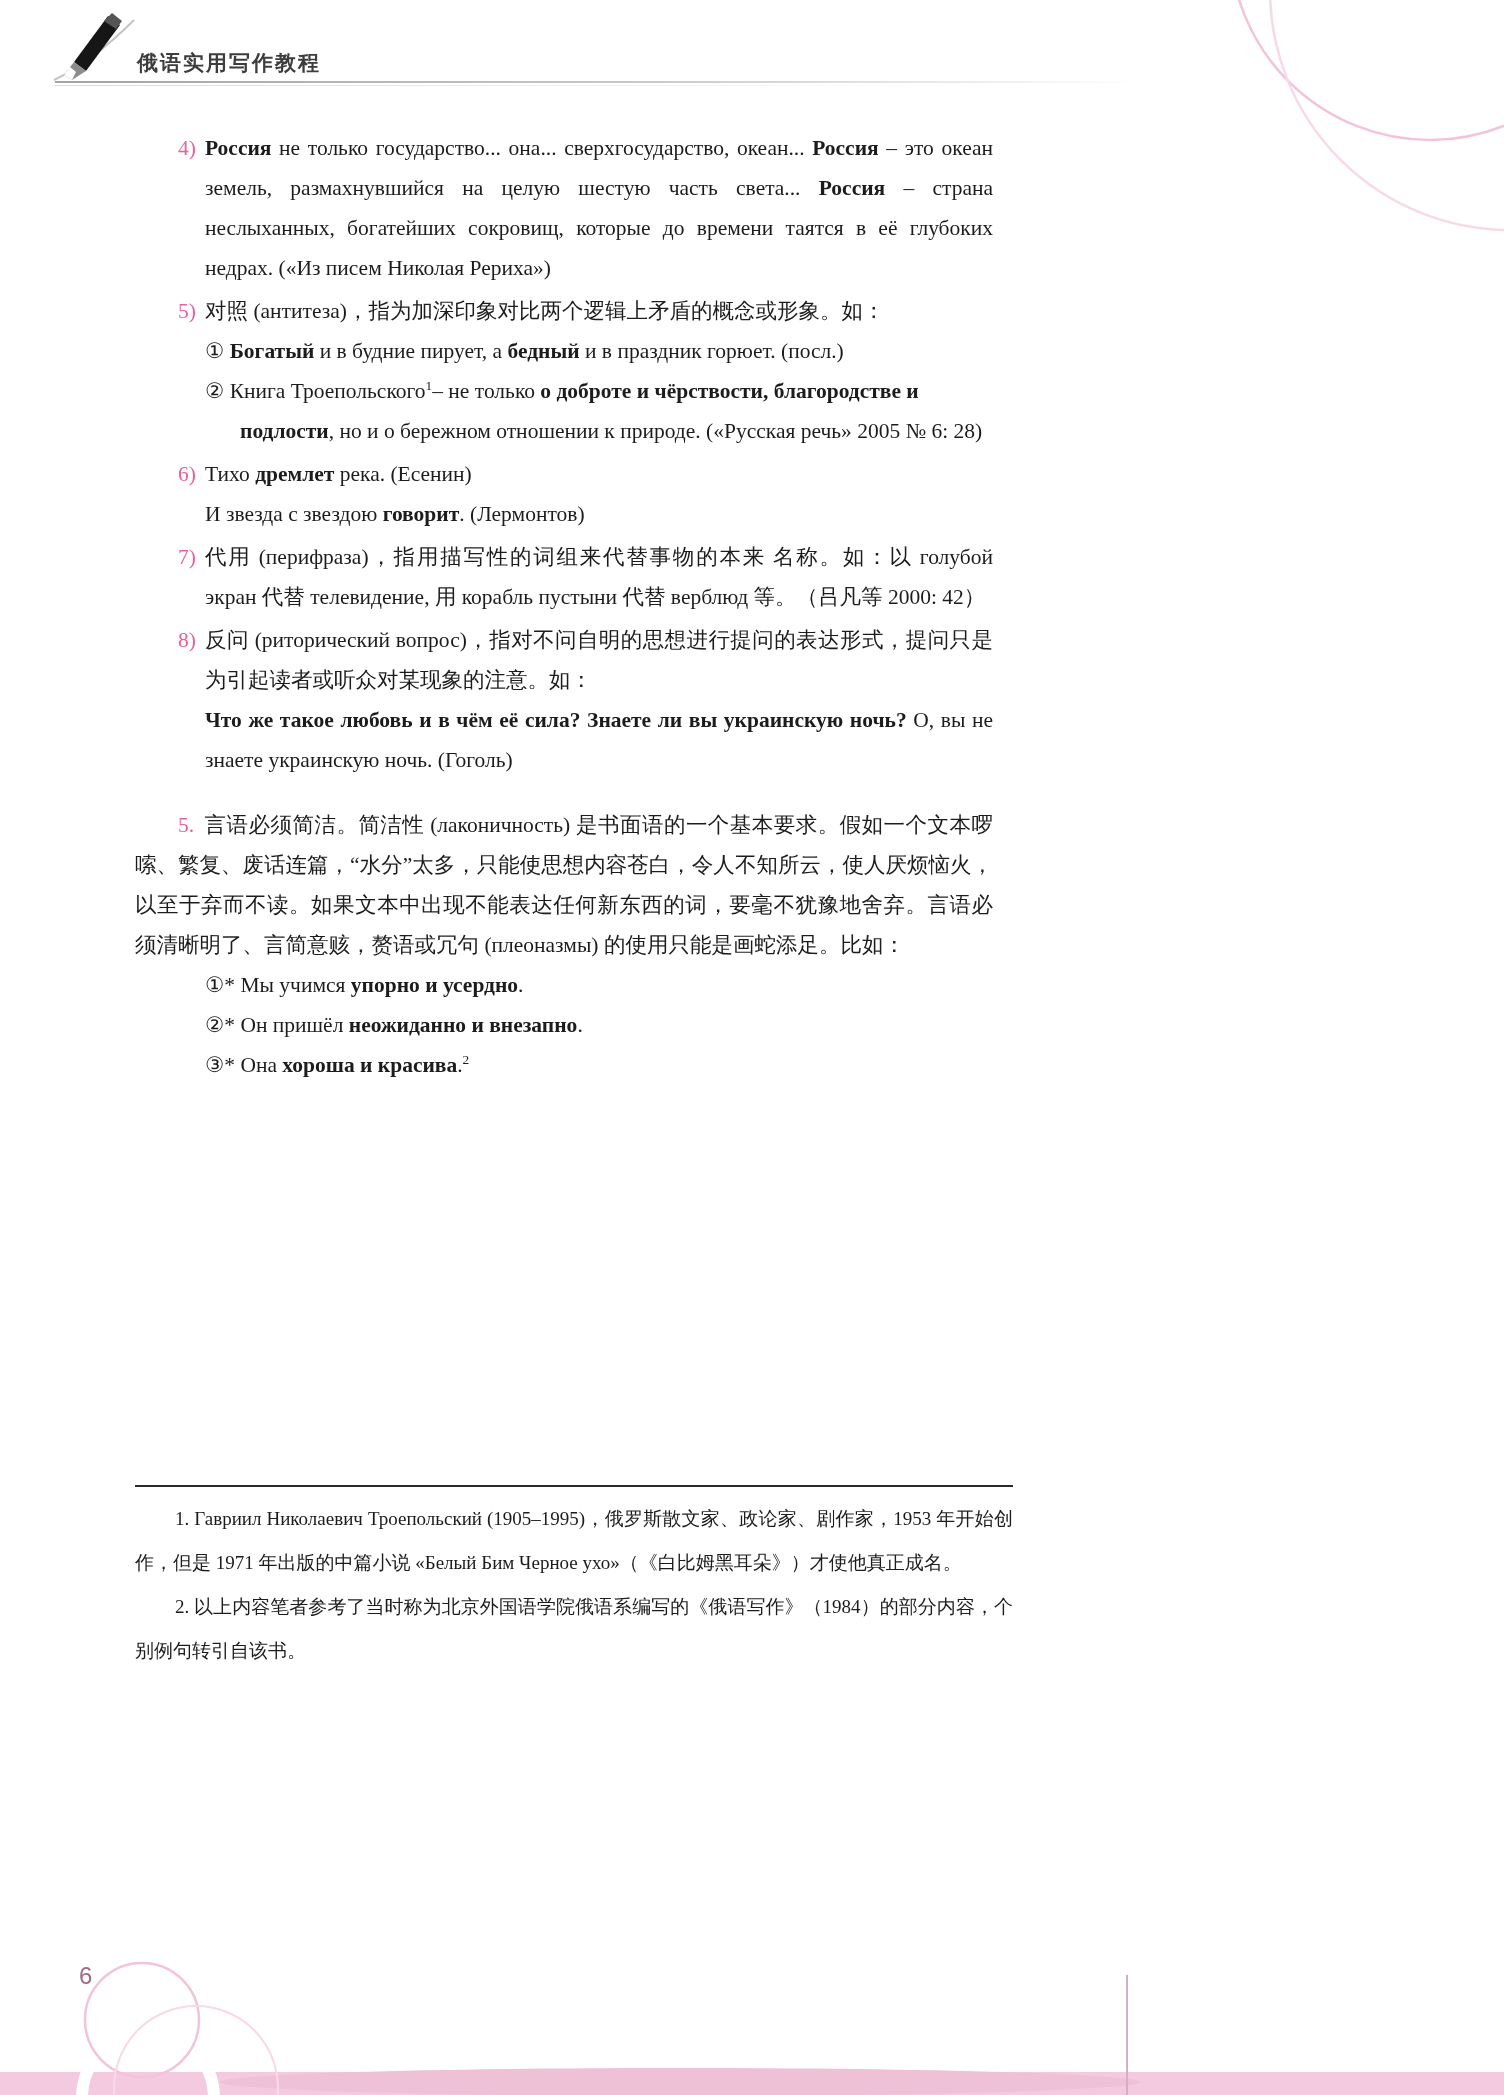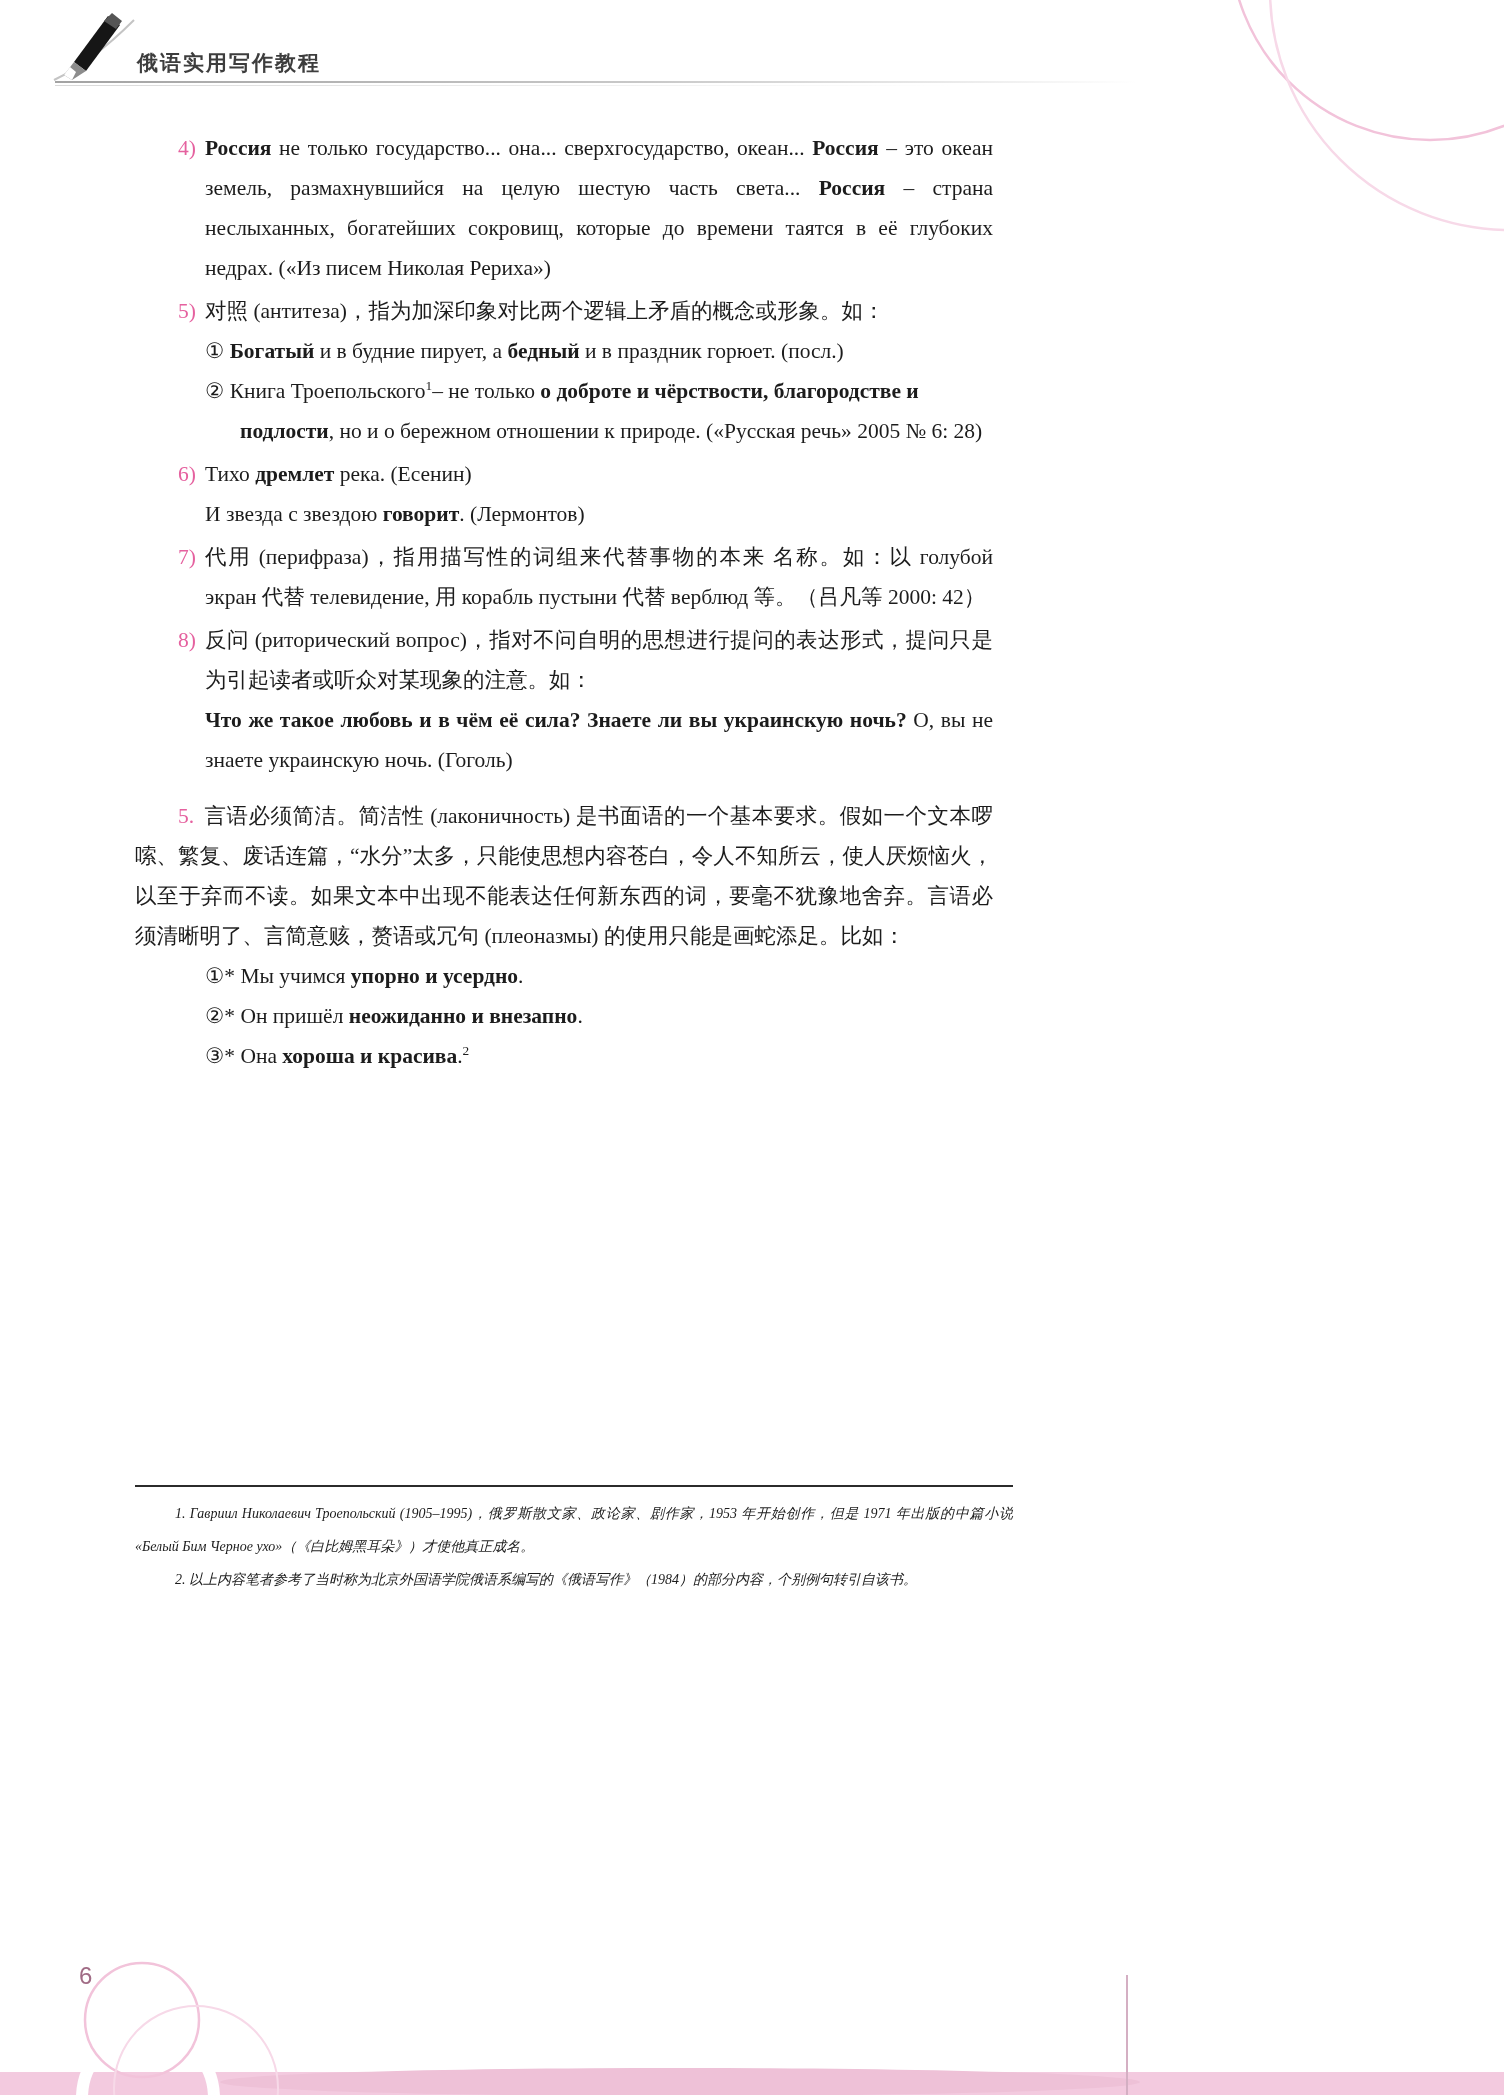--- a/index.html
+++ b/index.html
@@ -37,27 +37,27 @@
     font-size:21.5px; line-height:40px;
   }
   .item { position:relative; padding-left:70px; margin-bottom:3px; }
   .item .marker { position:absolute; left:43px; top:0; color:var(--accent); }
   .head { text-align:justify; }
   .quote { text-align:justify; }
   .sub-hang { padding-left:35px; text-indent:-35px; }
   .b { font-weight:bold; }
   sup { font-size:0.62em; vertical-align:super; line-height:0; }
 
-  .para5 { margin-top:16px; text-align:justify; text-indent:43px; }
+  .para5 { margin-top:25px; text-align:justify; text-indent:43px; }
   .para5 .marker-inline { color:var(--accent); padding-right:10px; }
 
   .examples { margin-top:0; padding-left:70px; }
 
   
-  .footnotes { left:135px; top:1485px; width:878px; font-size:14px; line-height:33px;font-style:italic; }
+  .footnotes { left:135px; top:1485px; width:878px; font-size:19px; line-height:44px; }
   .fn-divider { width:100%; height:2px; background:var(--fnrule); margin-bottom:10px; }
   .fn { text-indent:40px; text-align:justify; }
 
   .page-number {
     left:79px; top:1962px;
     font-family:"Liberation Sans","DejaVu Sans",sans-serif;
     font-size:24px; color:var(--pagenum);
   }
 </style>
 </head>

